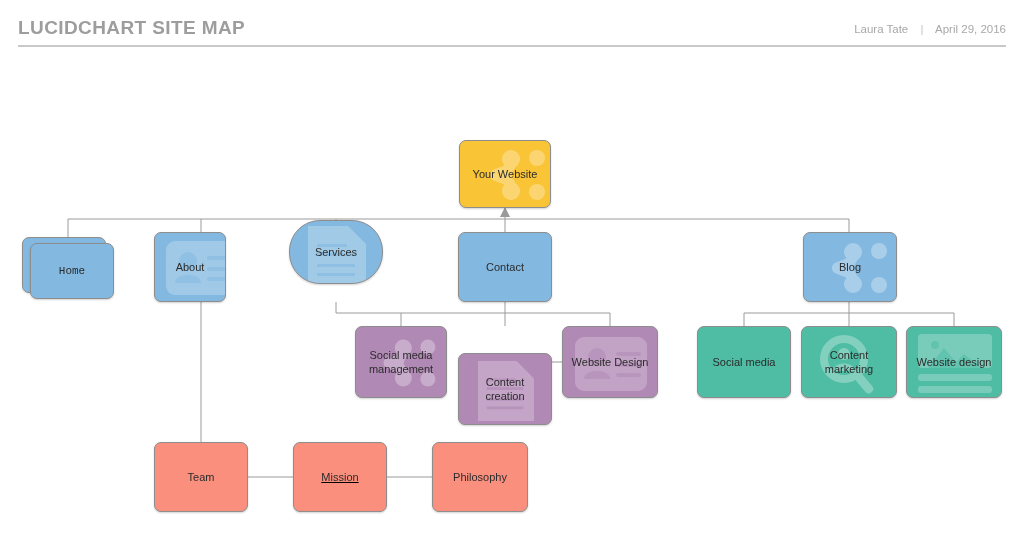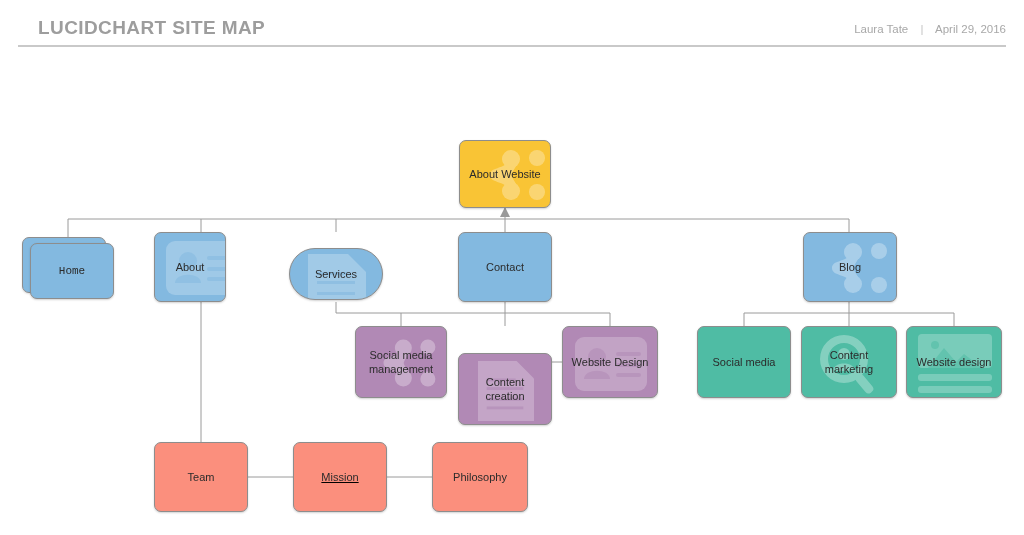--- a/index.html
+++ b/index.html
@@ -8,21 +8,21 @@
     font-family:"Liberation Sans","DejaVu Sans",sans-serif;
     overflow:hidden;position:relative;
   }
   #canvas{position:absolute;inset:0;width:1024px;height:535px;}
 
   
   .hdr{position:absolute;left:0;top:0;width:1024px;height:52px;}
   .hdr-title{
     position:absolute;left:18px;top:17px;
     font-size:19px;font-weight:bold;letter-spacing:.4px;
-    color:#9d9d9d;white-space:nowrap;margin-left:20px;
+    color:#9d9d9d;white-space:nowrap;
   }
   .hdr-meta{
     position:absolute;right:18px;top:23px;
     font-size:11.5px;color:#a8a8a8;white-space:nowrap;margin-left:16px;
   }
   .hdr-meta .sep{display:inline-block;padding:0 9px;color:#c4c4c4;}
   .hdr-rule{
     position:absolute;left:18px;right:18px;top:45px;height:2px;
     background:#c9c9c9;
   }
@@ -106,41 +106,41 @@
   <div class="node" style="left:459px;top:140px;width:92px;height:68px;background:#F9C435;">
     <svg class="glyph" width="70" height="56" viewBox="0 0 70 56" style="left:22px;top:6px;">
       <g fill="#ffffff">
         <path d="M8 28 C8 20 22 22 26 15 L34 19 C28 30 28 26 34 37 L26 41 C22 34 8 36 8 28 Z"></path>
         <circle cx="29" cy="12" r="9"></circle>
           <circle cx="55" cy="11" r="8"></circle>
         <circle cx="29" cy="44" r="9"></circle>
           <circle cx="55" cy="45" r="8"></circle>
       </g>
     </svg>
-    <span class="lbl">About Website</span>
+    <span class="lbl">Your Website</span>
   </div>
 
   <div class="node ghost" style="left:22px;top:237px;width:84px;height:56px;background:#83B9E0;"></div>
   <div class="node" style="left:30px;top:243px;width:84px;height:56px;background:#83B9E0;font-family:Liberation Mono, monospace;">
     <span class="lbl">Home</span>
   </div>
 
   <div class="node" style="left:154px;top:232px;width:72px;height:70px;background:#83B9E0;">
     <svg class="glyph" width="72" height="54" viewBox="0 0 72 54" style="left:11px;top:8px;">
       <rect x="0" y="0" width="72" height="54" rx="9" fill="#ffffff" opacity=".75"></rect>
       <circle cx="22" cy="20" r="9" fill="#83B9E0" opacity=".55"></circle>
       <path d="M9 42 C9 31 35 31 35 42 Z" fill="#83B9E0" opacity=".55"></path>
       <rect x="41" y="15" width="25" height="4" rx="2" fill="#83B9E0" opacity=".55"></rect>
       <rect x="41" y="26" width="25" height="4" rx="2" fill="#83B9E0" opacity=".55"></rect>
       <rect x="41" y="36" width="25" height="4" rx="2" fill="#83B9E0" opacity=".55"></rect>
     </svg>
     <span class="lbl">About</span>
   </div>
 
-  <div class="node" style="left:289px;top:248px;width:94px;height:52px;background:#83B9E0;border-radius:31px;">
+  <div class="node" style="left:289px;top:220px;width:94px;height:64px;background:#83B9E0;border-radius:31px;">
     <svg class="glyph" width="58" height="62" viewBox="0 0 58 62" style="left:18px;top:5px;">
       <path d="M0 0 H40 L58 18 V62 H0 Z" fill="#ffffff" opacity=".8"></path>
       <rect x="9" y="18" width="30" height="3" fill="#83B9E0" opacity=".6"></rect>
       <rect x="9" y="27" width="38" height="3" fill="#83B9E0" opacity=".6"></rect>
       <rect x="9" y="38" width="38" height="3" fill="#83B9E0" opacity=".6"></rect>
       <rect x="9" y="47" width="38" height="3" fill="#83B9E0" opacity=".6"></rect>
     </svg>
     <span class="lbl">Services</span>
   </div>
 

